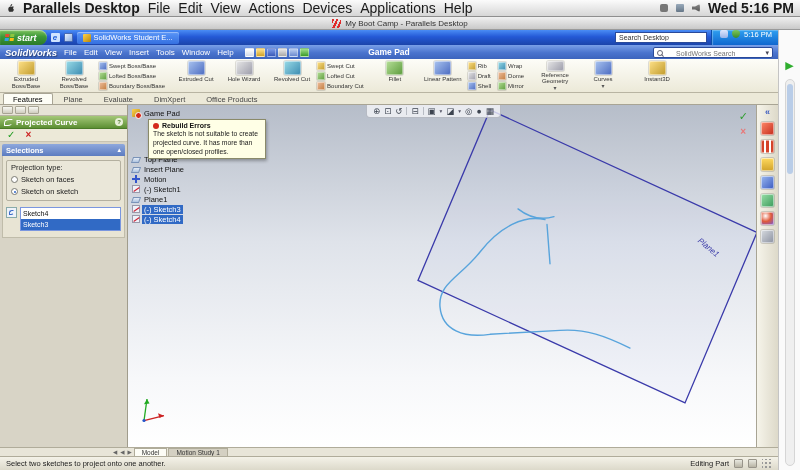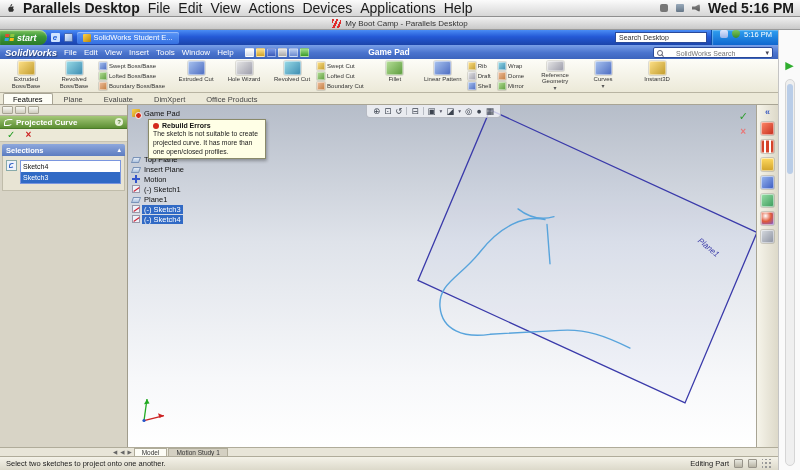--- a/index.html
+++ b/index.html
@@ -393,20 +393,31 @@
           </div>
           <div class="pmactions">
             <span class="okico">✓</span>
             <span class="cancelico">×</span>
           </div>
           <div class="pmsection">
             <span>Selections</span>
             <span class="caret">▴</span>
           </div>
           <div class="pmbody">
+            <div class="groupbox">
+              <div class="gblabel">Projection type:</div>
+              <div class="radio">
+                <span class="rdot"></span>
+                <span>Sketch on faces</span>
+              </div>
+              <div class="radio">
+                <span class="rdot checked"></span>
+                <span>Sketch on sketch</span>
+              </div>
+            </div>
             <div class="selrow">
               <span class="selico"></span>
               <div class="listbox">
                 <div class="li">Sketch4</div>
                 <div class="li selected">Sketch3</div>
               </div>
             </div>
           </div>
           <div class="pmfill"></div>
         </div>

